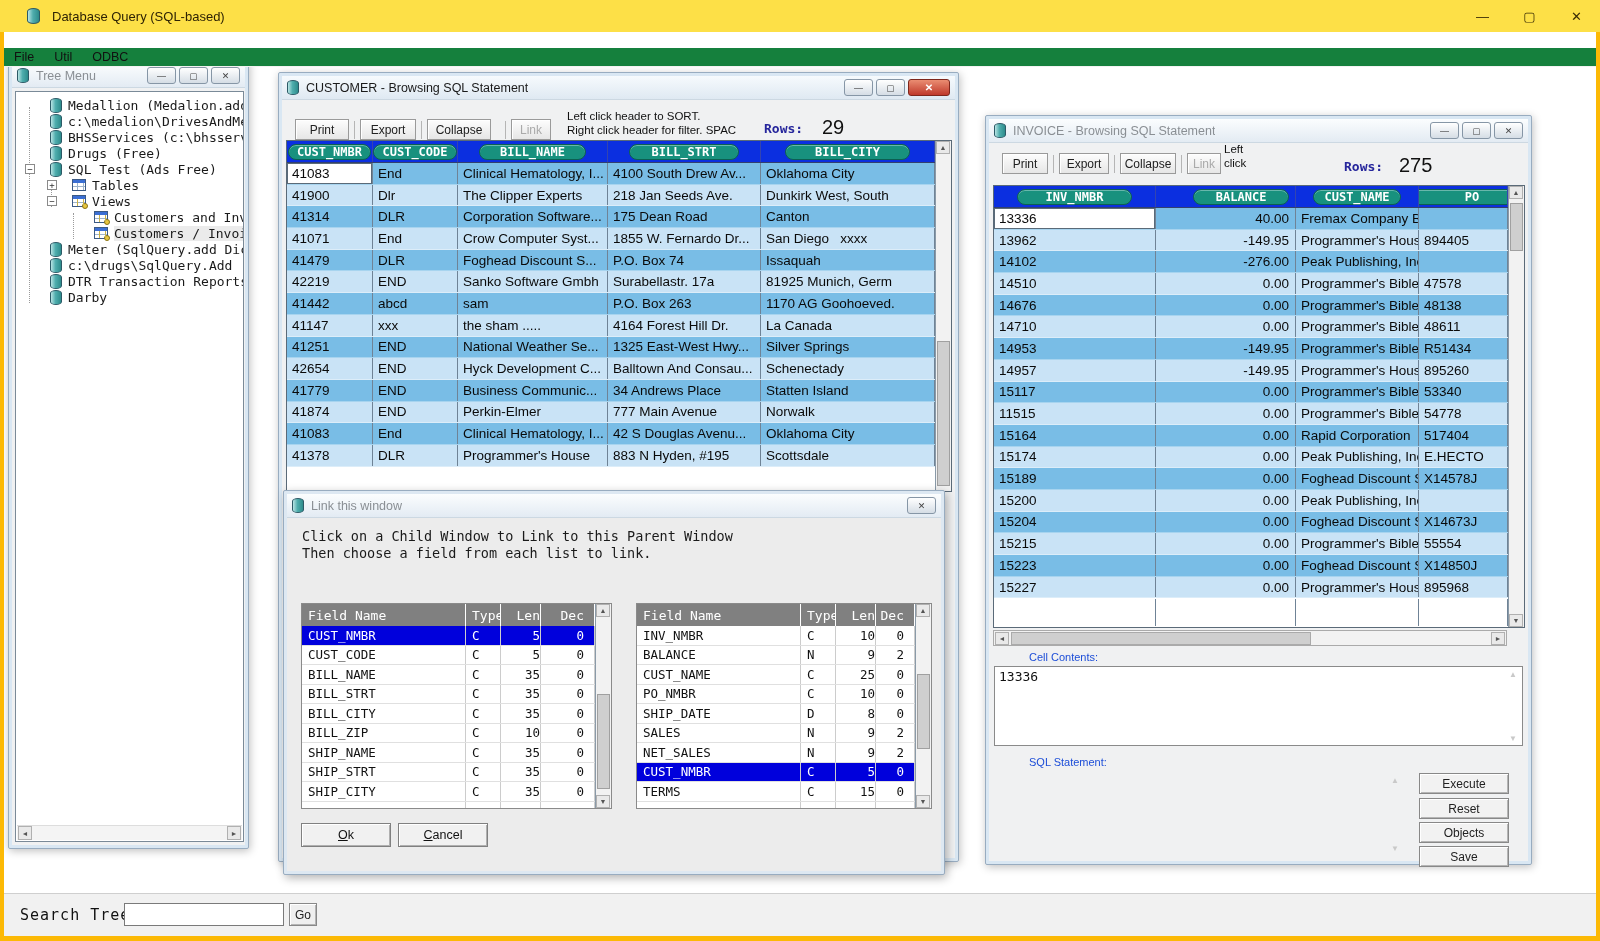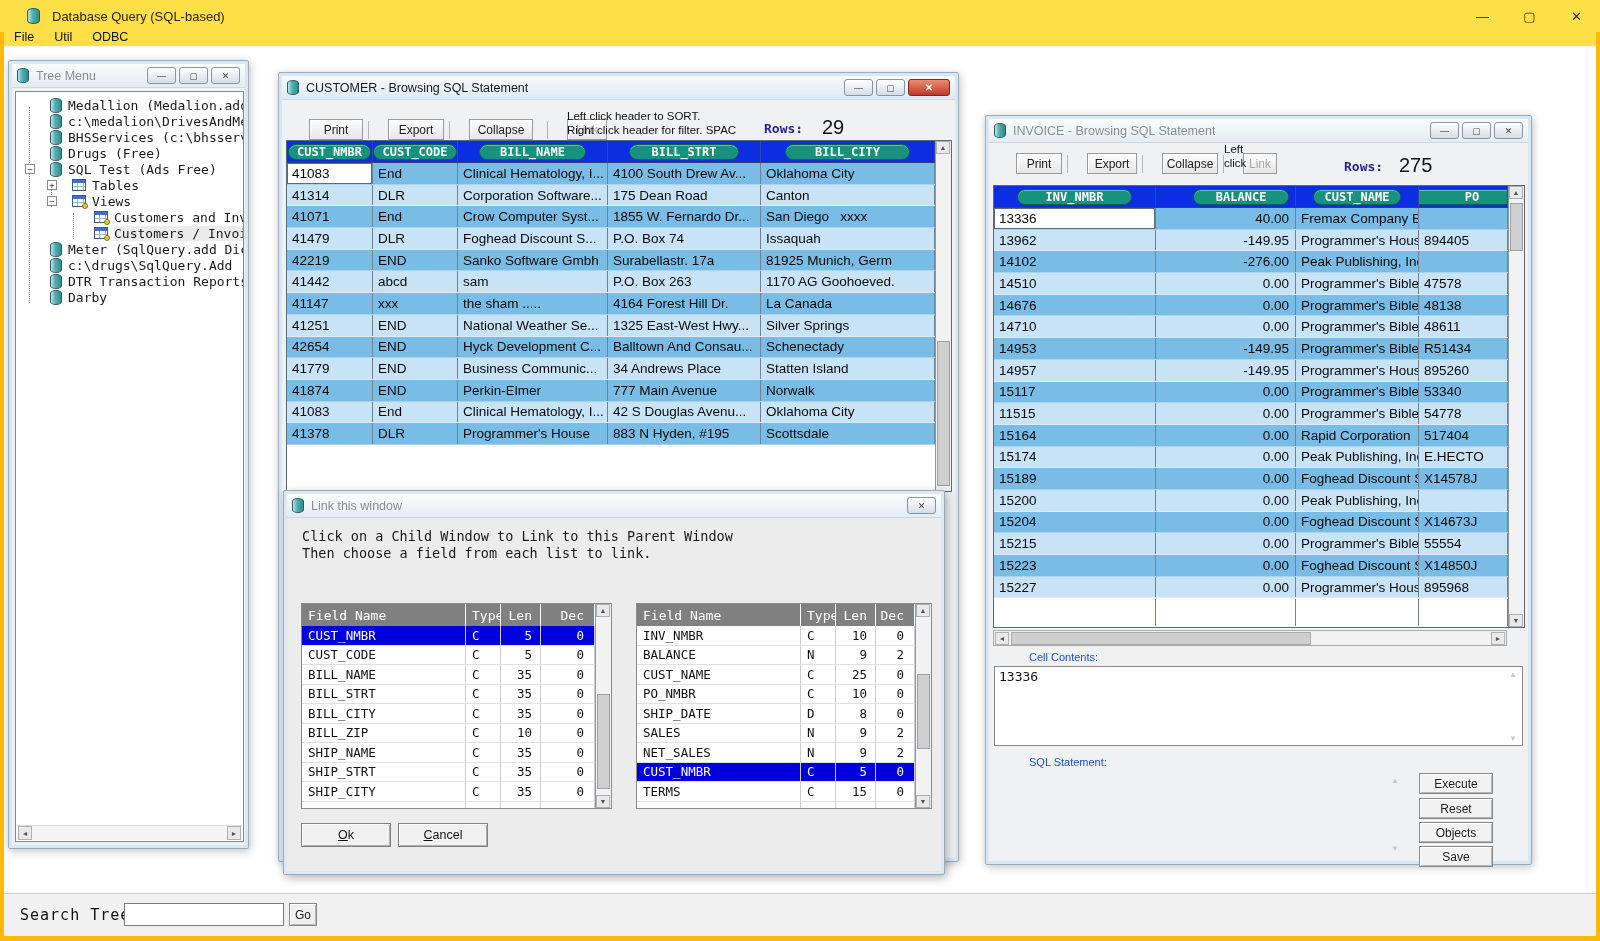--- a/index.html
+++ b/index.html
@@ -10,21 +10,21 @@
   
   .edge { position:absolute; background:#FCB905; z-index:50; }
   #edge-l { left:0; top:32px; bottom:0; width:4px; }
   #edge-r { right:0; top:32px; bottom:0; width:4px; }
   #edge-b { left:0; right:0; bottom:0; height:5px; }
   #titlebar { position:absolute; left:0; top:0; right:0; height:32px; background:#fde047; display:flex; align-items:center; z-index:51; }
   #titlebar .app-ico { margin-left:27px; }
   #titlebar .ttl { margin-left:12px; font-size:13px; color:#2e2304; }
   .caption-btns { margin-left:auto; display:flex; height:100%; }
   .cap-btn { width:47px; height:100%; display:flex; align-items:center; justify-content:center; font-size:13px; color:#3a2d05; }
-  #menubar { position:absolute; left:4px; right:4px; top:28px; height:19px; background:#fde047; display:flex; align-items:flex-end; border-bottom:1px solid #f2f2f2; z-index:40;}
+  #menubar { position:absolute; left:4px; right:4px; top:48px; height:19px; background:#15803d; display:flex; align-items:flex-end; border-bottom:1px solid #f2f2f2; z-index:40;}
   .menu-item { padding:0 10px; font-size:12.5px; color:#111; height:100%; display:flex; align-items:center; }
 
   
   .win { position:absolute; background:#F0F1F2; border:1px solid #98ACC0; border-radius:2px;
          box-shadow: inset 0 0 0 3px #D9E7F3, 1px 2px 8px rgba(0,0,0,.25); }
   .win-title { position:absolute; top:3px; left:3px; right:3px; height:24px; display:flex; align-items:center; gap:7px;
                padding:0 5px; background:linear-gradient(#fbfdfe,#e3ebf3); border-bottom:1px solid #ccd8e2;
                font-size:12.5px; color:#8a8f94; }
   .win.active .win-title { color:#1a1a1a; background:linear-gradient(#f6fafd,#dfe9f2); }
   .wtitle { white-space:nowrap; overflow:hidden; }
@@ -60,21 +60,21 @@
   .hl .tlabel { background:#ebebeb; }
   #tree-hscroll { position:absolute; left:1px; right:1px; bottom:1px; height:15px; background:#f4f4f4; border-top:1px solid #ddd; }
   #tree-hscroll .sarrow { top:0; height:14px; }
   #tree-hscroll .la { left:1px; } #tree-hscroll .ra { right:1px; left:auto; }
   #tree-hscroll .sthumb { top:1px; height:12px; left:17px; width:125px; }
 
   
   .btnrow { position:absolute; display:flex; align-items:center; }
   .pbtn { height:21px; background:linear-gradient(#fdfdfd,#e6e6e6); border:1px solid #9a9a9a;
           box-shadow:inset 1px 1px 0 #fff; display:flex; align-items:center; justify-content:center;
-          font-size:12px; color:#222; flex-shrink:0;margin-left:14px; }
+          font-size:12px; color:#222; flex-shrink:0; }
   .pbtn.disabled { color:#aaa; }
   .tsep { width:1px; height:18px; background:#b5b5b5; margin:0 5px; flex-shrink:0; }
   .hint { position:absolute; font-size:11.5px; color:#111; line-height:13.5px; white-space:nowrap; overflow:hidden; }
   .rows-label { position:absolute; font:bold 13px "DejaVu Sans Mono",monospace; color:#26269C; }
   .rows-count { position:absolute; font-size:20px; color:#111; }
 
   .btable { position:absolute; background:#fff; border:1px solid #5a6a78; }
   .bhead { display:flex; height:22px; background:#0B2FE0; border-bottom:1px solid #33406e; }
   .bhcell { height:100%; display:flex; align-items:center; justify-content:center; border-right:1px solid #3344b0; overflow:hidden; flex-shrink:0; }
   .pill { display:inline-flex; align-items:center; justify-content:center; height:16px; min-width:72%;
@@ -114,39 +114,39 @@
   .vscroll { position:absolute; right:0; top:0; bottom:0; width:16px; background:#f2f2f2; border-left:1px solid #8a9aa8; }
   .vscroll .ua { top:0; left:0; } .vscroll .da { bottom:0; top:auto; left:0; }
   .vscroll .sthumb { position:absolute; left:1px; width:13px; background:#cfcfcf; border:1px solid #a0a0a0; }
   #cust-vthumb { top:200px; height:145px; }
   #inv-vthumb { top:17px; height:48px; }
 
   .small-label { position:absolute; font-size:11px; color:#1d4ed8;margin-left:33px; }
   .textbox { position:absolute; background:#fff; border:1px solid #8a8a8a; font:13px "DejaVu Sans Mono",monospace;
              color:#111; padding:2px 4px; resize:none; overflow:hidden; }
   .fade-arrow { position:absolute; font-size:8px; color:#c9c9c9; }
-  .cbtn { position:absolute; width:74px; height:21px; background:#f2f2f2; border:1px solid #888;
+  .cbtn { position:absolute; width:90px; height:21px; background:#f2f2f2; border:1px solid #888;
           box-shadow:inset 1px 1px 0 #fff, inset -1px -1px 0 #b5b5b5; font-size:12px; color:#222;
           display:flex; align-items:center; justify-content:center; }
 
   
   #link-dlg { left:283px; top:490px; width:662px; height:385px; background:#ECECEC; z-index:5;
               box-shadow: inset 0 0 0 3px #DDE8F2, 2px 3px 10px rgba(0,0,0,.3); }
   #link-dlg .instr { position:absolute; left:18px; font:13.5px "DejaVu Sans Mono",monospace; color:#1a1a1a; white-space:nowrap; }
   .flabel { position:absolute; font:13px "DejaVu Sans Mono",monospace; color:#1a1a1a; white-space:nowrap;margin-top:20px; }
   .ftable { position:absolute; background:#fff; border:1px solid #8a8a8a; }
   .fhead { display:flex; height:22px; background:#808080; }
   .fhcell { height:100%; display:flex; align-items:center; padding-left:6px; border-right:1px solid #fff;
             color:#fff; font:13px "DejaVu Sans Mono",monospace; flex-shrink:0; overflow:hidden; }
   .fld .trow { height:19.5px; border-bottom:1px solid #e0e0e0; background:#fff; }
   .fld .tcell { font:12.5px "DejaVu Sans Mono",monospace; border-right:1px solid #ccc; padding-left:6px; color:#111; }
   .fld .trow.selected { background:#0000DC; }
   .fld .trow.selected .tcell { color:#fff; }
   .fld .c0 { width:164px; } .fld .c1 { width:35px; }
-  .fld .c2 { width:40px; justify-content:flex-end; padding-right:8px; }
+  .fld .c2 { width:40px; justify-content:flex-end; }
   .fld .c3 { flex:1 1 auto; justify-content:flex-end; padding-right:10px; }
   #parent-table { left:17px; top:112px; width:311px; height:206px; }
   #child-table  { left:352px; top:112px; width:296px; height:206px; }
   #parent-vthumb { top:90px; height:95px; }
   #child-vthumb { top:70px; height:75px; }
   .dlg-btn { position:absolute; width:90px; height:24px; top:332px; background:#f1f1f1; border:1px solid #808080;
              box-shadow:inset 1px 1px 0 #fff, inset -1px -1px 0 #b0b0b0; font-size:12.5px; color:#111;
              display:flex; align-items:center; justify-content:center; }
   .dlg-btn .u { text-decoration:underline; }
 
@@ -318,20 +318,27 @@
             <span class="pill">BILL_CITY</span>
           </span>
       </div>
       <div class="trows browse" id="cust-rows" style="margin-right:16px">
           <div class="trow">
             <div class="tcell c0">41083</div>
             <div class="tcell c1">End</div>
             <div class="tcell c2">Clinical Hematology, I...</div>
             <div class="tcell c3">4100 South Drew Av...</div>
             <div class="tcell c4">Oklahoma City</div>
+          </div>
+          <div class="trow">
+            <div class="tcell c0">41900</div>
+            <div class="tcell c1">Dlr</div>
+            <div class="tcell c2">The Clipper Experts</div>
+            <div class="tcell c3">218 Jan Seeds Ave.</div>
+            <div class="tcell c4">Dunkirk West, South</div>
           </div>
           <div class="trow">
             <div class="tcell c0">41314</div>
             <div class="tcell c1">DLR</div>
             <div class="tcell c2">Corporation Software...</div>
             <div class="tcell c3">175 Dean Road</div>
             <div class="tcell c4">Canton</div>
           </div>
           <div class="trow">
             <div class="tcell c0">41071</div>

